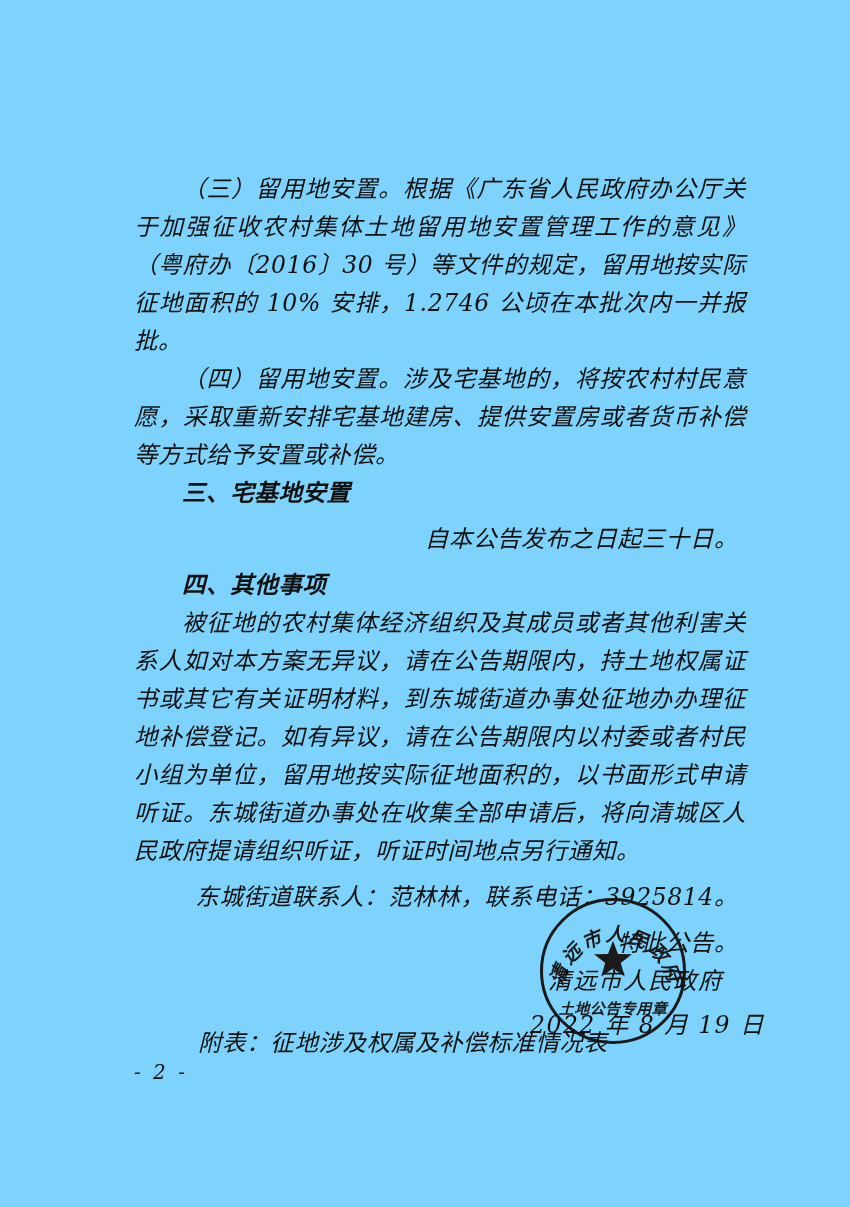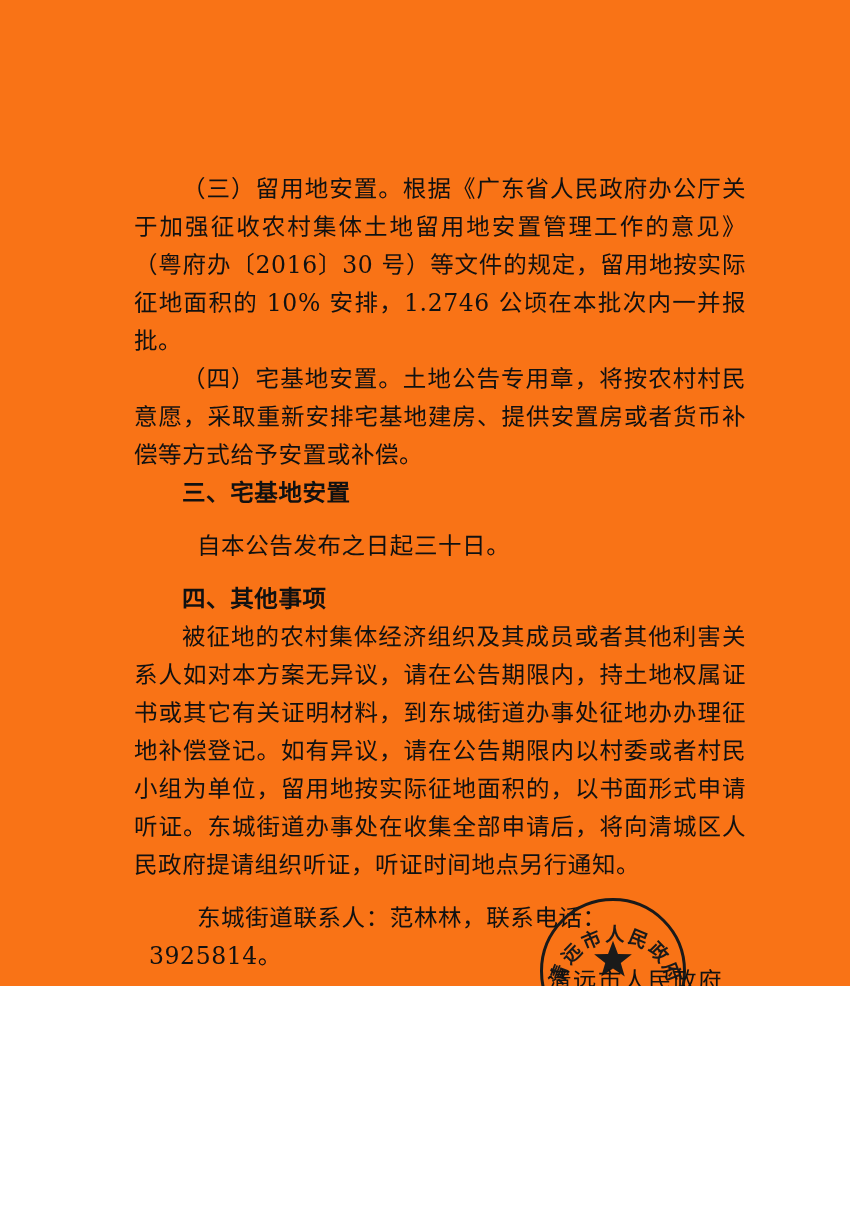--- a/index.html
+++ b/index.html
@@ -4,25 +4,26 @@
 <title>征地公告 第2页</title>
 <style>
   html, body {
     margin: 0;
     padding: 0;
     background: #ffffff;
   }
   .page {
     position: relative;
     width: 850px;
-    height: 986px;
-    background: #f97316;
+    height: 1207px;
+    background: #7dd3fc;
     overflow: hidden;
     font-family: "DejaVu Serif", "Liberation Serif", serif;
     color: #111111;
+    font-style: italic;
     -webkit-font-smoothing: antialiased;
   }
   
   .doc-body {
     position: absolute;
     left: 134px;
     top: 170px;
     width: 612px;
   }
   .para {
@@ -40,23 +41,24 @@
     line-height: 38px;
     margin: 0;
     text-indent: 48px;
     font-weight: bold;
     letter-spacing: 0.6px;
     font-family: "DejaVu Sans", "Liberation Sans", sans-serif;
   }
   .simple-line {
     font-size: 23.5px;
     line-height: 38px;
-    margin: 15px;
-    text-indent: 48px;
-    letter-spacing: 0.6px;
+    margin: 8px;
+    text-indent: 48px;
+    letter-spacing: 0.6px;
+    text-align: right;
   }
   .spacer-line {
     height: 38px;
   }
   .attachment-line {
     font-size: 23.5px;
     line-height: 38px;
     margin: 16px;
     text-indent: 48px;
     letter-spacing: 0.6px;
@@ -145,21 +147,21 @@
 </style>
 </head>
 <body>
 
 <div class="page">
 
   <div class="doc-body">
 
     <p class="para">（三）留用地安置。根据《广东省人民政府办公厅关于加强征收农村集体土地留用地安置管理工作的意见》（粤府办〔2016〕30 号）等文件的规定，留用地按实际征地面积的 10% 安排，1.2746 公顷在本批次内一并报批。</p>
 
-    <p class="para">（四）宅基地安置。土地公告专用章，将按农村村民意愿，采取重新安排宅基地建房、提供安置房或者货币补偿等方式给予安置或补偿。</p>
+    <p class="para">（四）留用地安置。涉及宅基地的，将按农村村民意愿，采取重新安排宅基地建房、提供安置房或者货币补偿等方式给予安置或补偿。</p>
 
     <p class="heading">三、宅基地安置</p>
 
     <p class="simple-line">自本公告发布之日起三十日。</p>
 
     <p class="heading">四、其他事项</p>
 
     <p class="para">被征地的农村集体经济组织及其成员或者其他利害关系人如对本方案无异议，请在公告期限内，持土地权属证书或其它有关证明材料，到东城街道办事处征地办办理征地补偿登记。如有异议，请在公告期限内以村委或者村民小组为单位，留用地按实际征地面积的，以书面形式申请听证。东城街道办事处在收集全部申请后，将向清城区人民政府提请组织听证，听证时间地点另行通知。</p>
 
     <p class="simple-line">东城街道联系人：范林林，联系电话：3925814。</p>

